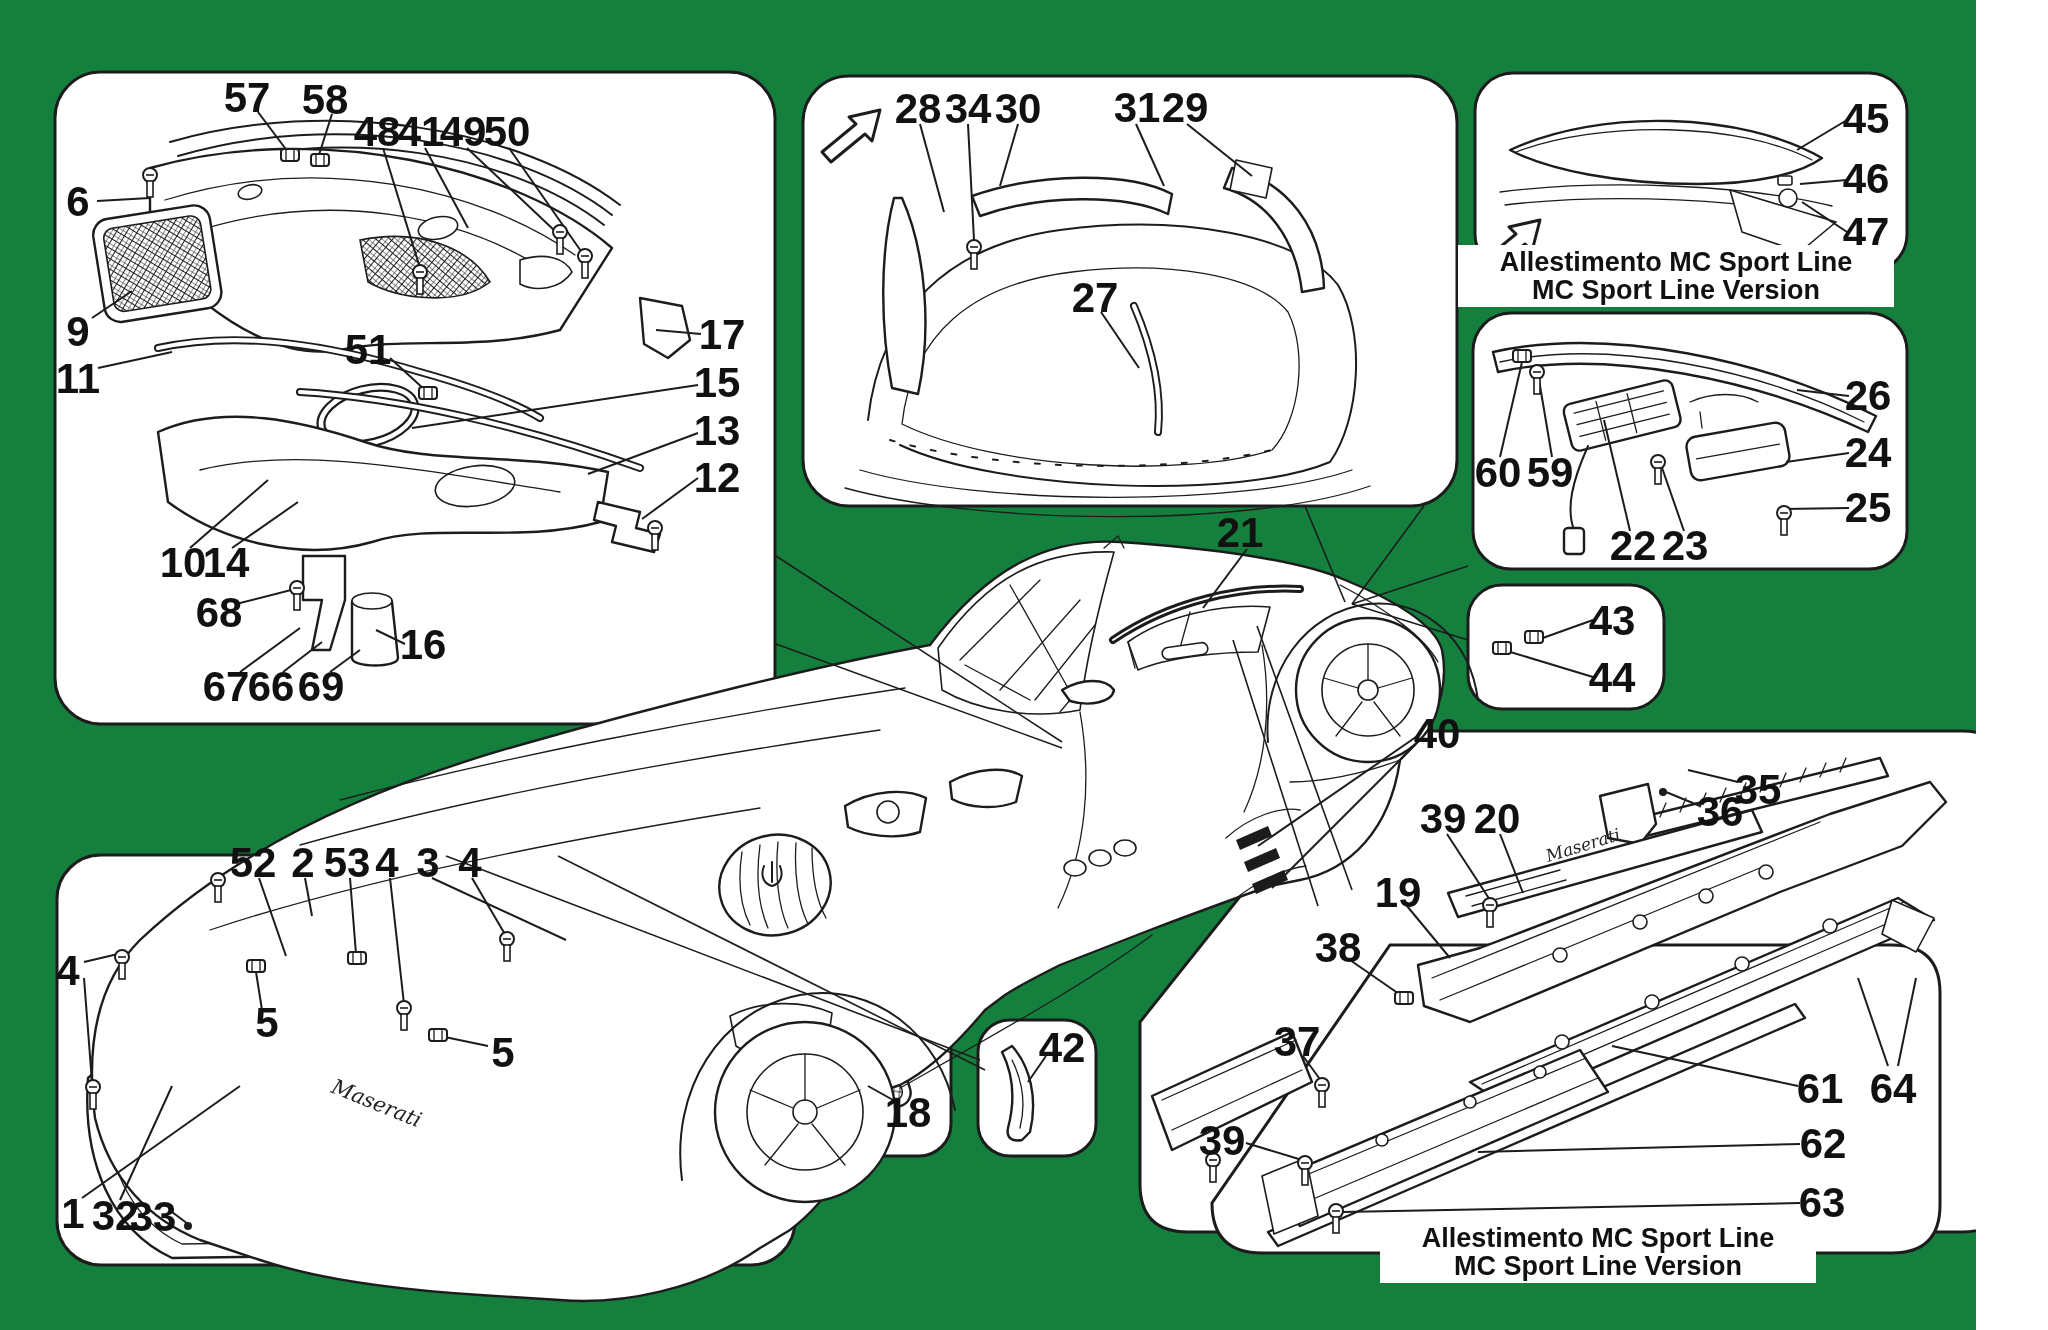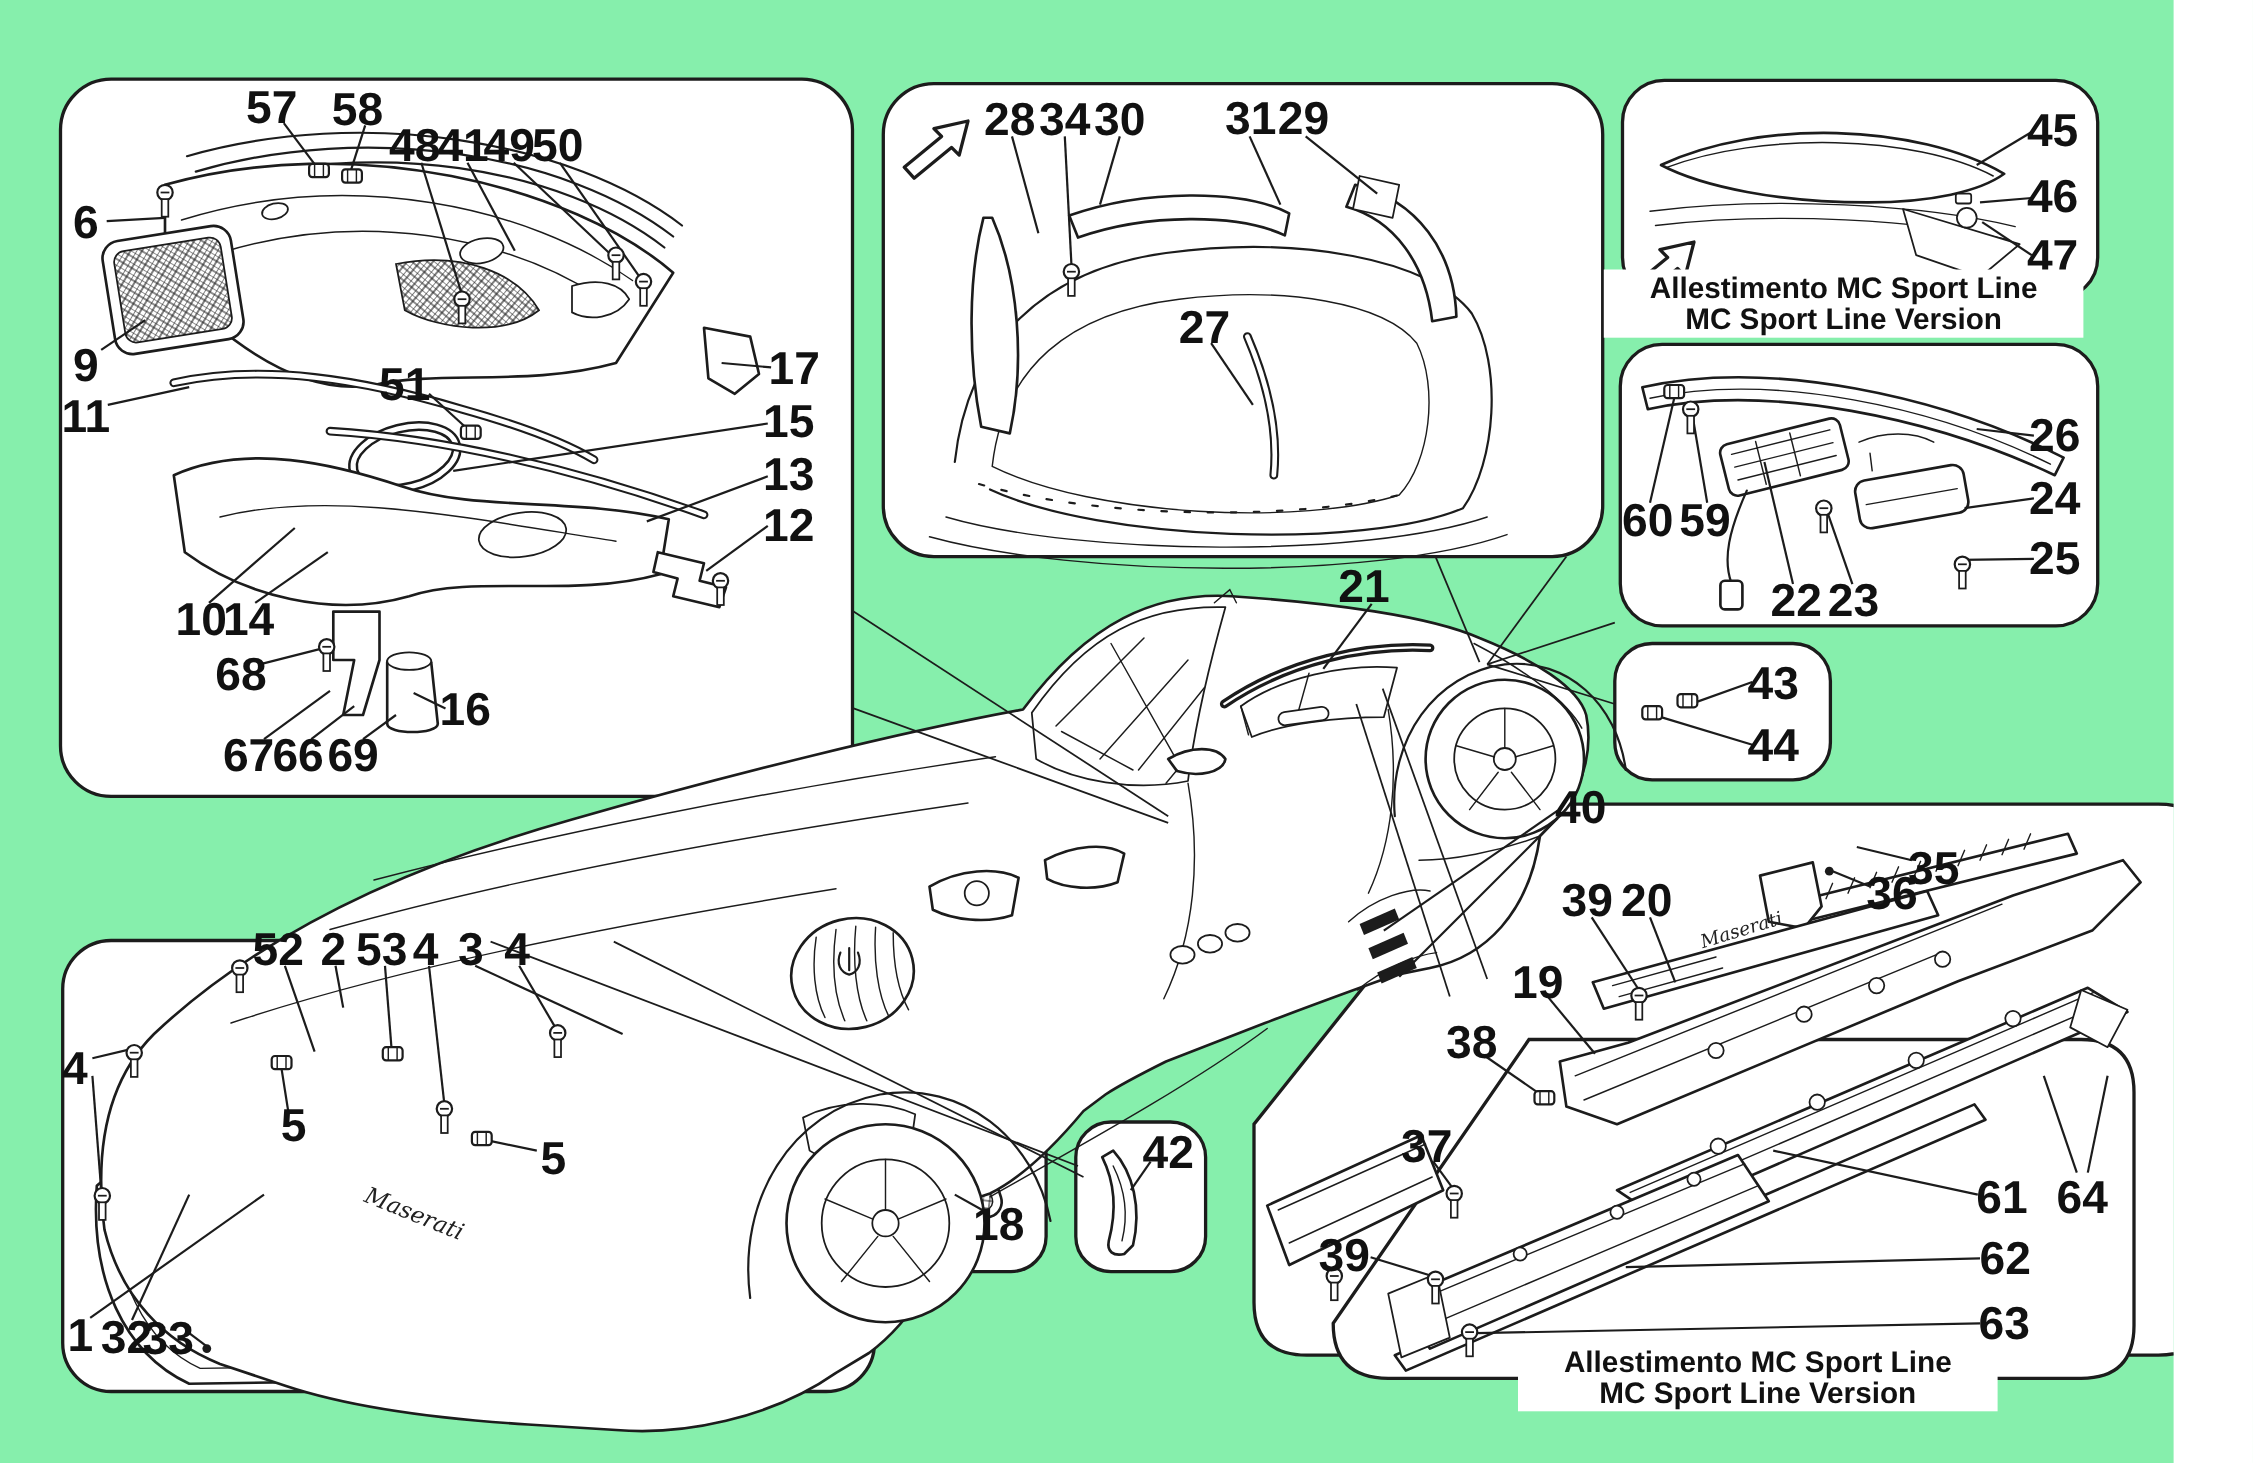--- a/index.html
+++ b/index.html
@@ -1,16 +1,16 @@
 <!DOCTYPE html>
 <html><head>
 <meta charset="utf-8">
 <style>
   html,body{margin:0;padding:0;background:#ffffff;}
-  .canvas{position:relative;width:1976px;height:1330px;background:#86efac;overflow:hidden;
+  .canvas{position:relative;width:1976px;height:1330px;background:#15803d;overflow:hidden;
           font-family:"Liberation Sans",sans-serif;}
   svg{display:block}
   .part{fill:#ffffff;stroke:#1c1c1c;stroke-width:2.4;stroke-linejoin:round;}
   .part.lt{stroke-width:1.6}
   .ln{fill:none;stroke:#1c1c1c;stroke-width:2;stroke-linecap:round;}
   .ln.thin{stroke-width:1.3}
   .box{fill:#ffffff;stroke:#1c1c1c;stroke-width:3;}
   .tube{fill:none;stroke:#1c1c1c;stroke-width:8;stroke-linecap:round;}
   .tubein{fill:none;stroke:#ffffff;stroke-width:4.2;stroke-linecap:round;}
   .blk{fill:#1c1c1c;stroke:none;}

